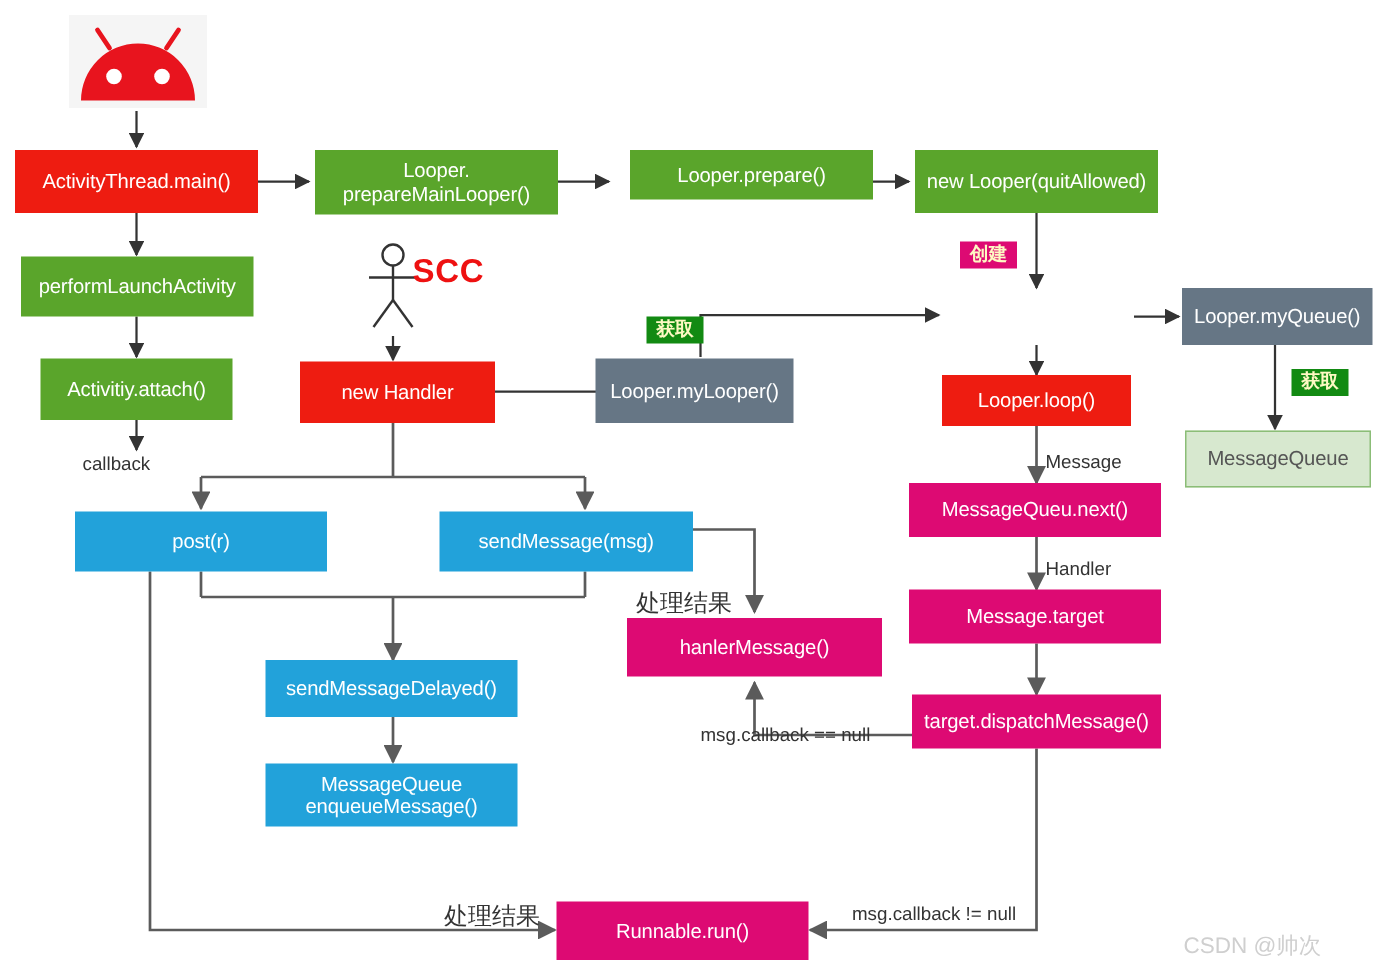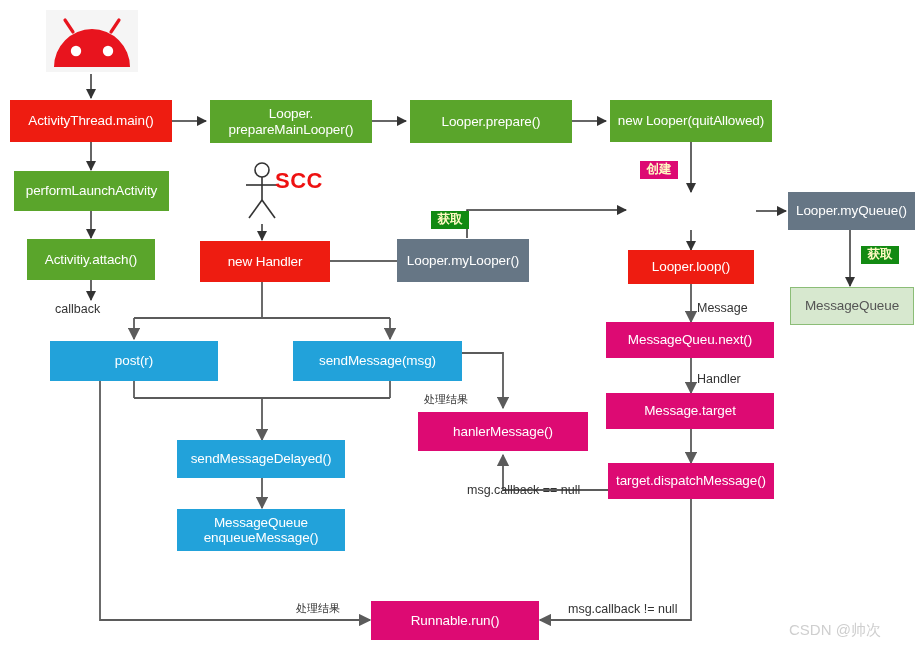--- a/index.html
+++ b/index.html
@@ -65,21 +65,21 @@
   .b-green { background: #128a12; }
   .b-pink  { background: #dd0a73; }
   .edge-label {
     position: absolute;
     font-size: 12.5px;
     color: #333333;
     white-space: nowrap;
     z-index: 4;
     background: transparent;
   }
-  .edge-label.cn { font-size: 11px; }
+  .edge-label.cn { font-size: 16px; }
   .scc {
     position: absolute;
     font-size: 22px;
     font-weight: bold;
     color: #ee1111;
     letter-spacing: 0.5px;
     z-index: 4;
   }
   .watermark {
     position: absolute;
@@ -188,21 +188,21 @@
 
       <path d="M 691 499 L 691 620 L 540 620"></path>
     </g>
   </svg>
 
   <div class="node n-red" style="left:10px; top:100px; width:162px; height:42px;">ActivityThread.main()</div>
 
   <div class="node n-green" style="left:210px; top:100px; width:162px; height:43px; white-space:pre-line;">Looper.
 prepareMainLooper()</div>
 
-  <div class="node n-green" style="left:410px; top:100px; width:162px; height:43px;">Looper.prepare()</div>
+  <div class="node n-green" style="left:420px; top:100px; width:162px; height:33px;">Looper.prepare()</div>
 
   <div class="node n-green" style="left:610px; top:100px; width:162px; height:42px;">new Looper(quitAllowed)</div>
 
   <div class="node n-green" style="left:14px; top:171px; width:155px; height:40px;">performLaunchActivity</div>
 
   <div class="node n-green" style="left:27px; top:239px; width:128px; height:41px;">Activitiy.attach()</div>
 
   <div class="node n-red" style="left:200px; top:241px; width:130px; height:41px;">new Handler</div>
 
   <div class="node n-slate" style="left:397px; top:239px; width:132px; height:43px;">Looper.myLooper()</div>

